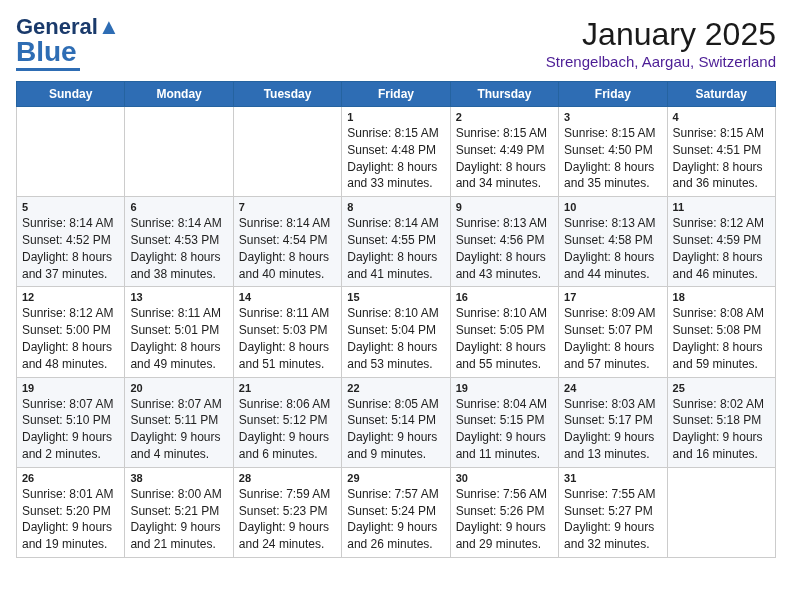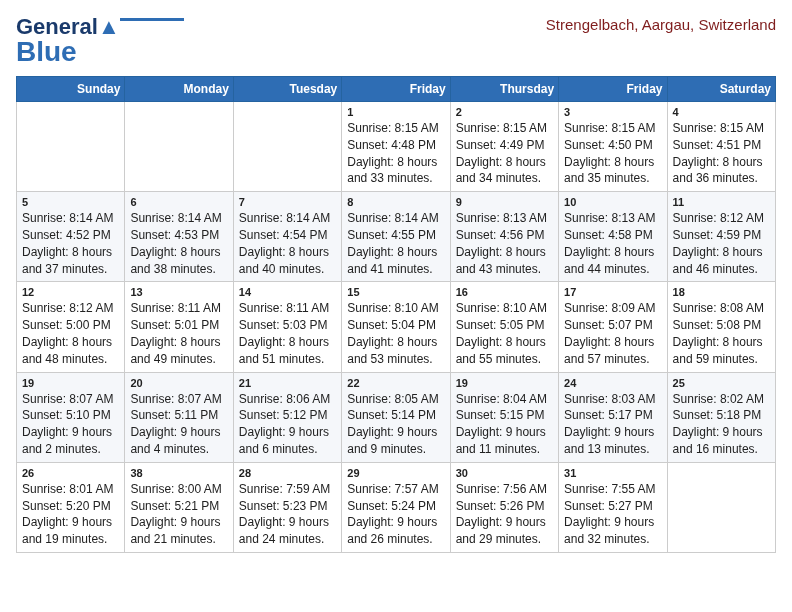--- a/index.html
+++ b/index.html
@@ -11,21 +11,21 @@
       padding: 16px;
     }
     .header {
       display: flex;
       justify-content: space-between;
       align-items: flex-start;
       margin-bottom: 10px;
     }
     .logo {
       display: flex;
-      flex-direction: row;
+      flex-direction: column;
       align-items: flex-start;
     }
     .logo-text {
       font-size: 22px;
       font-weight: bold;
       color: #1a3a6b;
       line-height: 1;
     }
     .logo-text span.blue {
       color: #2e6db4;
@@ -39,34 +39,34 @@
     .title-block {
       text-align: right;
     }
     .month-title {
       font-size: 32px;
       color: #1a1a1a;
       font-weight: normal;
     }
     .location {
       font-size: 15px;
-      color: #7f1d1d;
+      color: #4c1d95;
     }
     .calendar {
       width: 100%;
       border-collapse: collapse;
       border: 1px solid #ccc;
     }
     .calendar th {
       background: #2e6db4;
       color: #fff;
       font-size: 12px;
       font-weight: bold;
       padding: 5px 4px;
-      text-align: right;
+      text-align: center;
       border: 1px solid #2563a0;
     }
     .calendar td {
       vertical-align: top;
       border: 1px solid #ccc;
       padding: 4px 5px;
       width: 107px;
       min-height: 80px;
       font-size: 10px;
       color: #222;
@@ -93,20 +93,21 @@
 <div class="header">
   <div class="logo">
     <div style="display:flex;align-items:flex-end;">
       <span class="logo-text">
         General<span class="blue">▲</span><br><span class="blue" style="font-size:28px;">Blue</span>
       </span>
     </div>
     <div class="logo-line"></div>
   </div>
   <div class="title-block">
+    <div class="month-title">January 2025</div>
     <div class="location">Strengelbach, Aargau, Switzerland</div>
   </div>
 </div>
 
 <table class="calendar">
   <thead>
     <tr>
     <th>Sunday</th>
         <th>Monday</th>
         <th>Tuesday</th>

